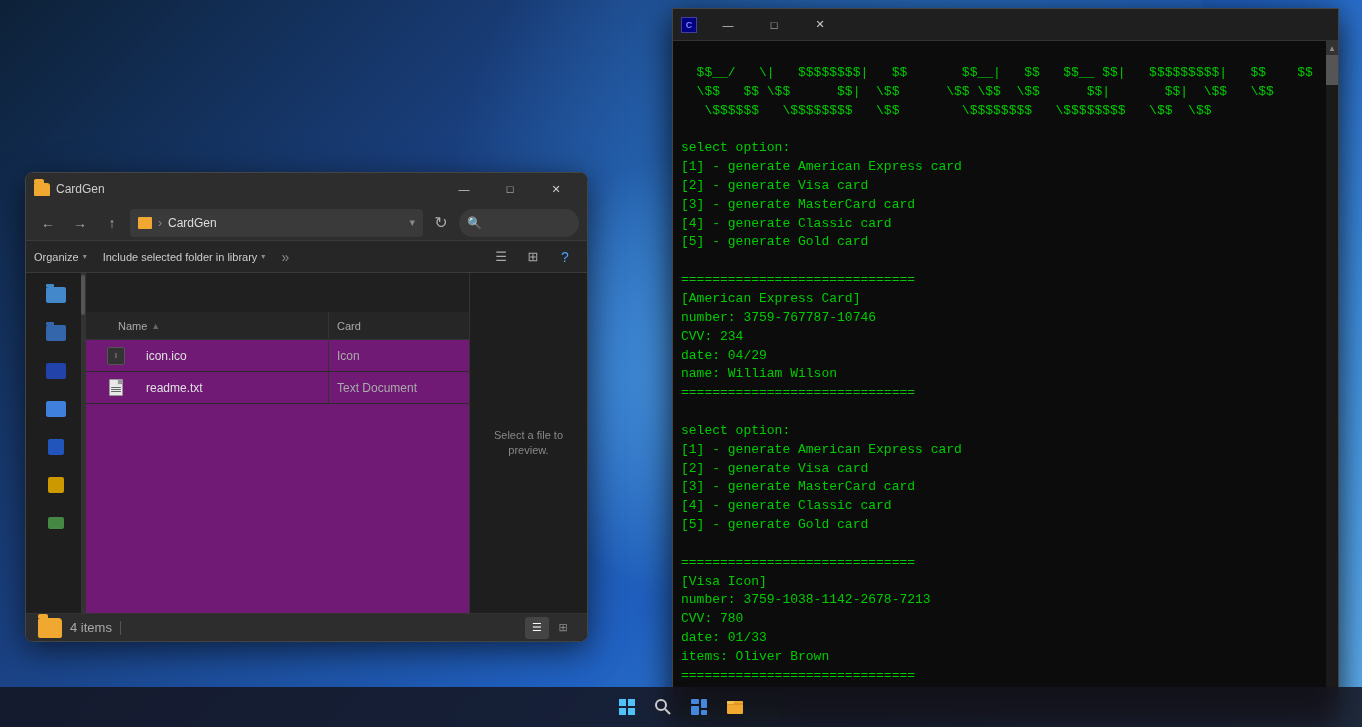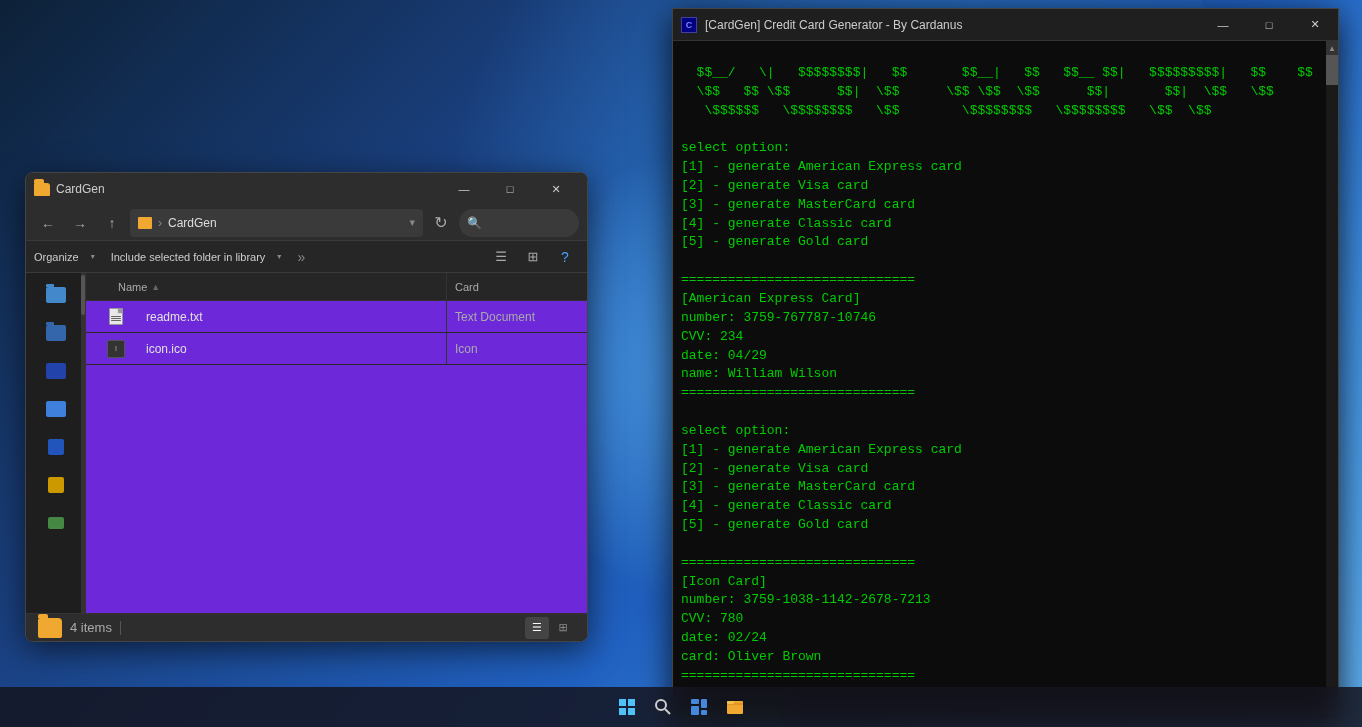--- a/index.html
+++ b/index.html
@@ -168,21 +168,21 @@
       display: flex;
       align-items: center;
       padding: 0 8px;
       gap: 16px;
       border-bottom: 1px solid #3a3a3a;
     }
     .ribbon-btn {
       font-size: 11px;
       color: #ccc;
       cursor: pointer;
-      display: flex; align-items: center; gap: 12px;
+      display: flex; align-items: center; gap: 4px;
     }
     .ribbon-btn .chevron { font-size: 8px; color: #888; }
     .ribbon-more { font-size: 14px; color: #888; cursor: pointer; }
     .ribbon-right {
       margin-left: auto;
       display: flex; gap: 4px;
     }
     .ribbon-view-btn {
       width: 28px; height: 24px;
       display: flex; align-items: center; justify-content: center;
@@ -229,21 +229,22 @@
       border-radius: 2px;
       position: absolute;
       top: 2px;
     }
 
     .file-list-container {
       flex: 1;
       display: flex;
       flex-direction: column;
       overflow: hidden;
-      background: #6d28d9;
+      background: #701a75;
+      margin-top: 39px;
     }
     .file-list-header {
       height: 28px;
       background: #262626;
       display: flex;
       align-items: center;
       border-bottom: 1px solid #333;
     }
     .col-header {
       font-size: 11px;
@@ -602,68 +603,71 @@
           <span class="col-header-sort">▲</span>
         </div>
         <div class="col-divider"></div>
         <div class="col-header type">
           <span>Card</span>
         </div>
       </div>
 
       <div class="file-rows">
 
+
+        <div class="file-row">
+          <div class="file-icon-cell">
+            <div class="ico-ico">I</div>
+          </div>
+          <div class="file-name-cell">icon.ico</div>
+          <div class="col-divider-vert"></div>
+          <div class="file-type-cell">Icon</div>
+        </div>
 
         <div class="file-row">
           <div class="file-icon-cell">
             <div class="ico-txt">
               <div class="ico-txt-lines">
                 <div class="ico-txt-line"></div>
                 <div class="ico-txt-line"></div>
                 <div class="ico-txt-line"></div>
               </div>
             </div>
           </div>
           <div class="file-name-cell">readme.txt</div>
           <div class="col-divider-vert"></div>
           <div class="file-type-cell">Text Document</div>
         </div>
 
-        <div class="file-row">
-          <div class="file-icon-cell">
-            <div class="ico-ico">I</div>
-          </div>
-          <div class="file-name-cell">icon.ico</div>
-          <div class="col-divider-vert"></div>
-          <div class="file-type-cell">Icon</div>
-        </div>
-
-      </div>
-    </div>
-
+      </div>
+    </div>
+
+    <div class="preview-panel">
+      <div class="preview-text">Select a file
+to preview.</div>
+    </div>
 
   </div>
 
   <div class="explorer-statusbar">
     <div class="folder-thumb"></div>
     <span class="status-text">4 items</span>
     <div class="status-divider"></div>
     <div class="status-view-icons">
       <div class="status-view-btn active">☰</div>
       <div class="status-view-btn">⊞</div>
     </div>
   </div>
 
 </div>
 
 <div class="terminal-window">
 
   <div class="terminal-titlebar">
     <div class="terminal-icon">C</div>
-    <span class="terminal-title">[CardGen] Credit Card Generator - By Cardanus</span>
     <div class="terminal-controls">
       <div class="term-ctrl">—</div>
       <div class="term-ctrl">□</div>
       <div class="term-ctrl close-term">✕</div>
     </div>
   </div>
 
   <div class="terminal-body">
     <div class="terminal-content">
 <span>  $$__/   \|   $$$$$$$$|   $$       $$__|   $$   $$__ $$|   $$$$$$$$$|   $$    $$</span>
@@ -686,25 +690,25 @@
 <span>==============================</span>
 
 <span>select option:</span>
 <span>[1] - generate American Express card</span>
 <span>[2] - generate Visa card</span>
 <span>[3] - generate MasterCard card</span>
 <span>[4] - generate Classic card</span>
 <span>[5] - generate Gold card</span>
 
 <span>==============================</span>
-<span>[Icon Card]</span>
+<span>[Visa Icon]</span>
 <span>number: 3759-1038-1142-2678-7213</span>
 <span>CVV: 780</span>
-<span>date: 02/24</span>
-<span>card: Oliver Brown</span>
+<span>date: 01/33</span>
+<span>items: Oliver Brown</span>
 <span>==============================</span>
 
 <span>select option:</span>
 
 
 
 </div>
     <div class="terminal-scrollbar">
       <div class="scroll-arrow">▲</div>
       <div class="scroll-track">

